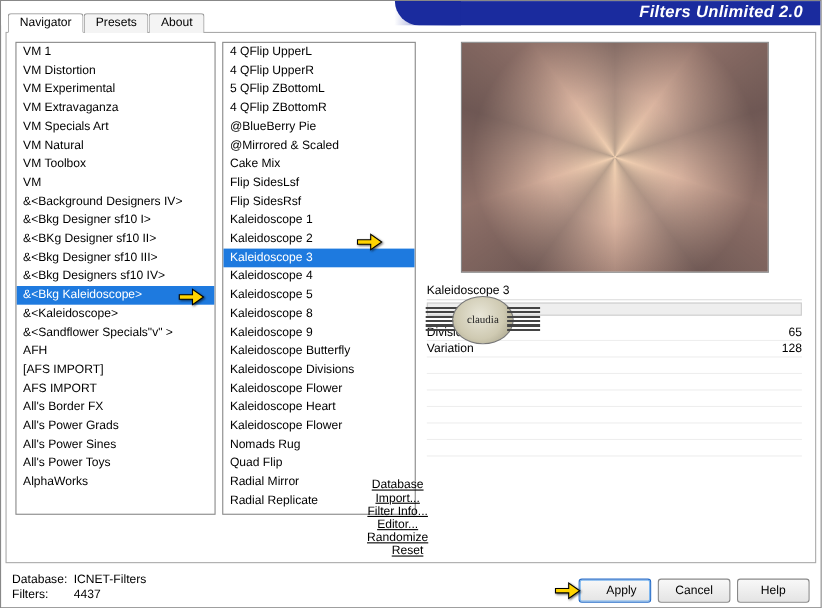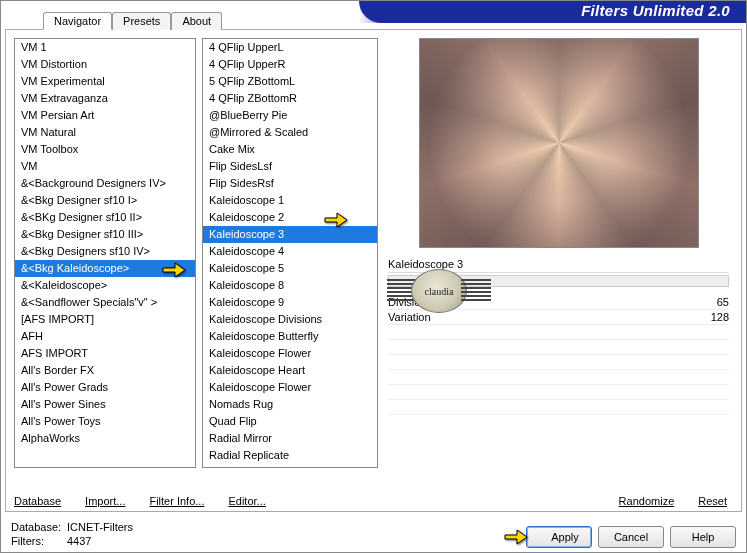--- a/index.html
+++ b/index.html
@@ -37,21 +37,20 @@
     font-size: 15px;
     font-family: "Arial", sans-serif;
     letter-spacing: 0.3px;
   }
   .tabs {
     position: absolute;
     top: 11px;
     left: 6px;
     display: flex;
     z-index: 2;
-    margin-left: 36px;
   }
   .tab {
     border: 1px solid #999;
     border-bottom: none;
     background: #f4f4f4;
     padding: 2px 10px;
     font-size: 11px;
     margin-right: 0px;
     border-radius: 3px 3px 0 0;
     cursor: pointer;
@@ -140,20 +139,21 @@
   .paramline .pval { margin-left:auto; text-align:right; width:40px;}
   .param-empty { border-bottom: 1px solid #eee; height: 15px; }
   .bottom-buttons {
     position: absolute;
     bottom: 4px;
     left: 8px;
     right: 8px;
     display: flex;
     align-items: center;
     font-size: 11px;
+    flex-direction: column;
   }
   .linkbtn {
     text-decoration: underline;
     margin-right: 24px;
     cursor: pointer;
   }
   .flex-spacer { flex: 1; }
   .footer {
     position: absolute;
     bottom: 4px;
@@ -225,34 +225,34 @@
   <div class="tab">About</div>
 </div>
 
 <div class="panel">
   <div class="columns">
     <div class="listpane list1" id="list1">
         <div class="litem">VM 1</div>
         <div class="litem">VM Distortion</div>
         <div class="litem">VM Experimental</div>
         <div class="litem">VM Extravaganza</div>
-        <div class="litem">VM Persian Art</div>
+        <div class="litem">VM Specials Art</div>
         <div class="litem">VM Natural</div>
         <div class="litem">VM Toolbox</div>
         <div class="litem">VM</div>
         <div class="litem">&amp;&lt;Background Designers IV&gt;</div>
         <div class="litem">&amp;&lt;Bkg Designer sf10 I&gt;</div>
         <div class="litem">&amp;&lt;BKg Designer sf10 II&gt;</div>
         <div class="litem">&amp;&lt;Bkg Designer sf10 III&gt;</div>
         <div class="litem">&amp;&lt;Bkg Designers sf10 IV&gt;</div>
         <div class="litem selected">&amp;&lt;Bkg Kaleidoscope&gt;</div>
         <div class="litem">&amp;&lt;Kaleidoscope&gt;</div>
         <div class="litem">&amp;&lt;Sandflower Specials"v" &gt;</div>
+        <div class="litem">AFH</div>
         <div class="litem">[AFS IMPORT]</div>
-        <div class="litem">AFH</div>
         <div class="litem">AFS IMPORT</div>
         <div class="litem">All's Border FX</div>
         <div class="litem">All's Power Grads</div>
         <div class="litem">All's Power Sines</div>
         <div class="litem">All's Power Toys</div>
         <div class="litem">AlphaWorks</div>
       </div>
     <div class="listpane list2" id="list2">
         <div class="litem">4 QFlip UpperL</div>
         <div class="litem">4 QFlip UpperR</div>
@@ -263,22 +263,22 @@
         <div class="litem">Cake Mix</div>
         <div class="litem">Flip SidesLsf</div>
         <div class="litem">Flip SidesRsf</div>
         <div class="litem">Kaleidoscope 1</div>
         <div class="litem">Kaleidoscope 2</div>
         <div class="litem selected">Kaleidoscope 3</div>
         <div class="litem">Kaleidoscope 4</div>
         <div class="litem">Kaleidoscope 5</div>
         <div class="litem">Kaleidoscope 8</div>
         <div class="litem">Kaleidoscope 9</div>
+        <div class="litem">Kaleidoscope Butterfly</div>
         <div class="litem">Kaleidoscope Divisions</div>
-        <div class="litem">Kaleidoscope Butterfly</div>
         <div class="litem">Kaleidoscope Flower</div>
         <div class="litem">Kaleidoscope Heart</div>
         <div class="litem">Kaleidoscope Flower</div>
         <div class="litem">Nomads Rug</div>
         <div class="litem">Quad Flip</div>
         <div class="litem">Radial Mirror</div>
         <div class="litem">Radial Replicate</div>
       </div>
     <div class="rightpane">
       <div class="preview">

